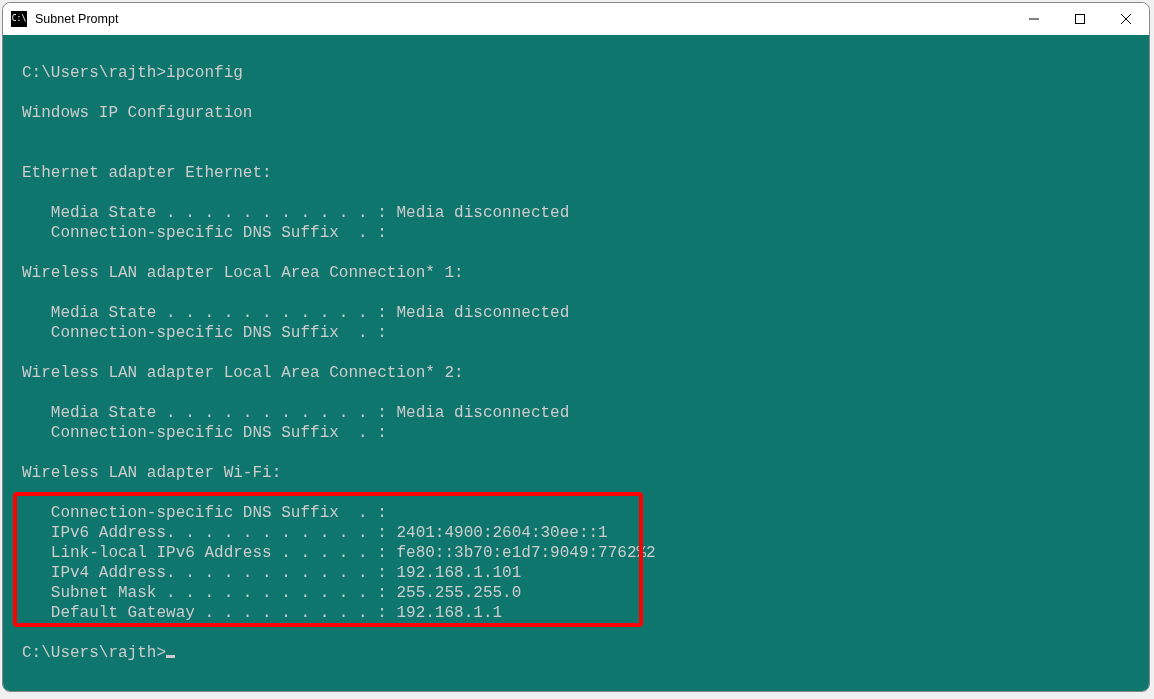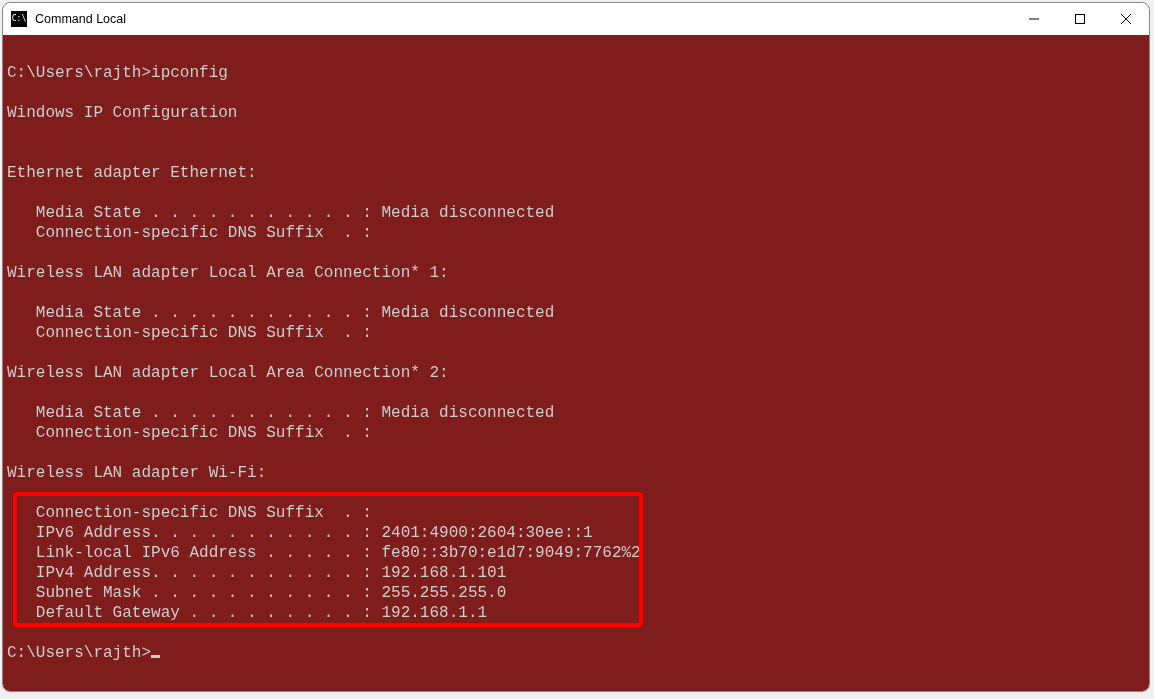--- a/index.html
+++ b/index.html
@@ -56,26 +56,26 @@
     width: 46px;
     height: 32px;
     display: inline-flex;
     align-items: center;
     justify-content: center;
     color: #000;
   }
   .ctrl svg { width: 10px; height: 10px; }
   .terminal {
     flex: 1;
-    background: #7f1d1d;
+    background: #0f766e;
     color: #cccccc;
     font-family: Consolas, "Courier New", monospace;
     font-size: 16px;
     line-height: 20px;
-    padding: 8px 0 0 4px;
+    padding: 8px 0 0 19px;
     white-space: pre;
     overflow-y: scroll;
     position: relative;
   }
   .terminal::-webkit-scrollbar { width: 14px; }
   .terminal::-webkit-scrollbar-track { background: #fff; }
   .terminal::-webkit-scrollbar-thumb { background: #c2c2c2; border-radius: 0; }
   .highlight-box {
     position: absolute;
     border: 4px solid #ff0000;
@@ -92,21 +92,21 @@
   }
 </style>
 </head>
 <body>
 
 <div class="window">
   <div class="titlebar">
     <div class="app-icon">
         <span>C:\</span>
       </div>
-    <div class="title">Command Local</div>
+    <div class="title">Subnet Prompt</div>
     <div class="ctrl">
       <svg viewBox="0 0 10 10">
           <line x1="0" y1="5" x2="10" y2="5" stroke="currentColor" stroke-width="1"></line>
         </svg>
     </div>
     <div class="ctrl">
       <svg viewBox="0 0 10 10">
           <rect x="0.5" y="0.5" width="9" height="9" fill="none" stroke="currentColor" stroke-width="1"></rect>
         </svg>
     </div>

